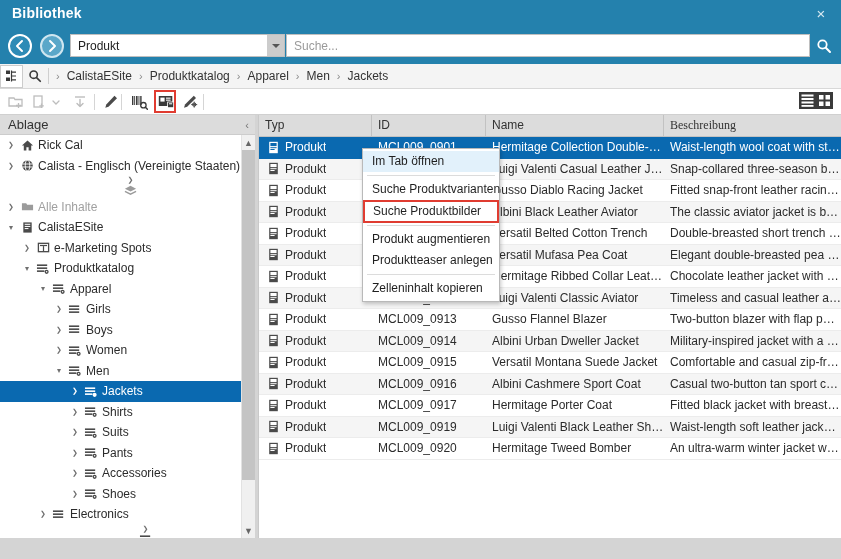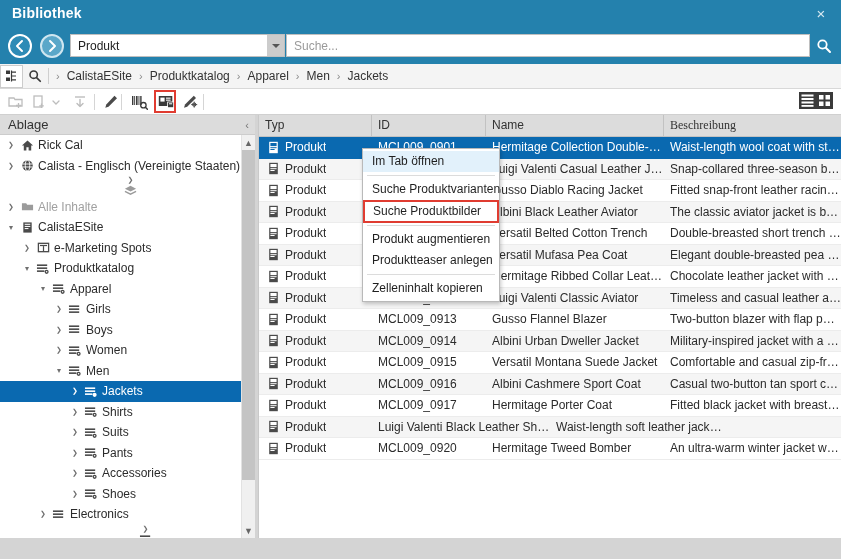--- a/index.html
+++ b/index.html
@@ -953,20 +953,21 @@
             <span class="rowicon">
               <svg width="11" height="13" viewBox="0 0 11 13">
                 <rect x="1.2" y="0.8" width="8.6" height="11.4" fill="#4a4a4a"></rect>
                 <rect x="2.4" y="2" width="6.2" height="3.1" fill="#ffffff"></rect>
                 <rect x="2.4" y="6.2" width="6.2" height="1" fill="#ffffff"></rect>
                 <rect x="2.4" y="8" width="4.2" height="1" fill="#ffffff"></rect>
               </svg>
             </span>
             <span class="rowtxt">Produkt</span>
           </div>
+          <div class="td c1">MCL009_0919</div>
           <div class="td c2">Luigi Valenti Black Leather Shor…</div>
           <div class="td c3">Waist-length soft leather jacket…</div>
         </div>
         <div class="trow">
           <div class="td c0">
             <span class="rowicon">
               <svg width="11" height="13" viewBox="0 0 11 13">
                 <rect x="1.2" y="0.8" width="8.6" height="11.4" fill="#4a4a4a"></rect>
                 <rect x="2.4" y="2" width="6.2" height="3.1" fill="#ffffff"></rect>
                 <rect x="2.4" y="6.2" width="6.2" height="1" fill="#ffffff"></rect>

